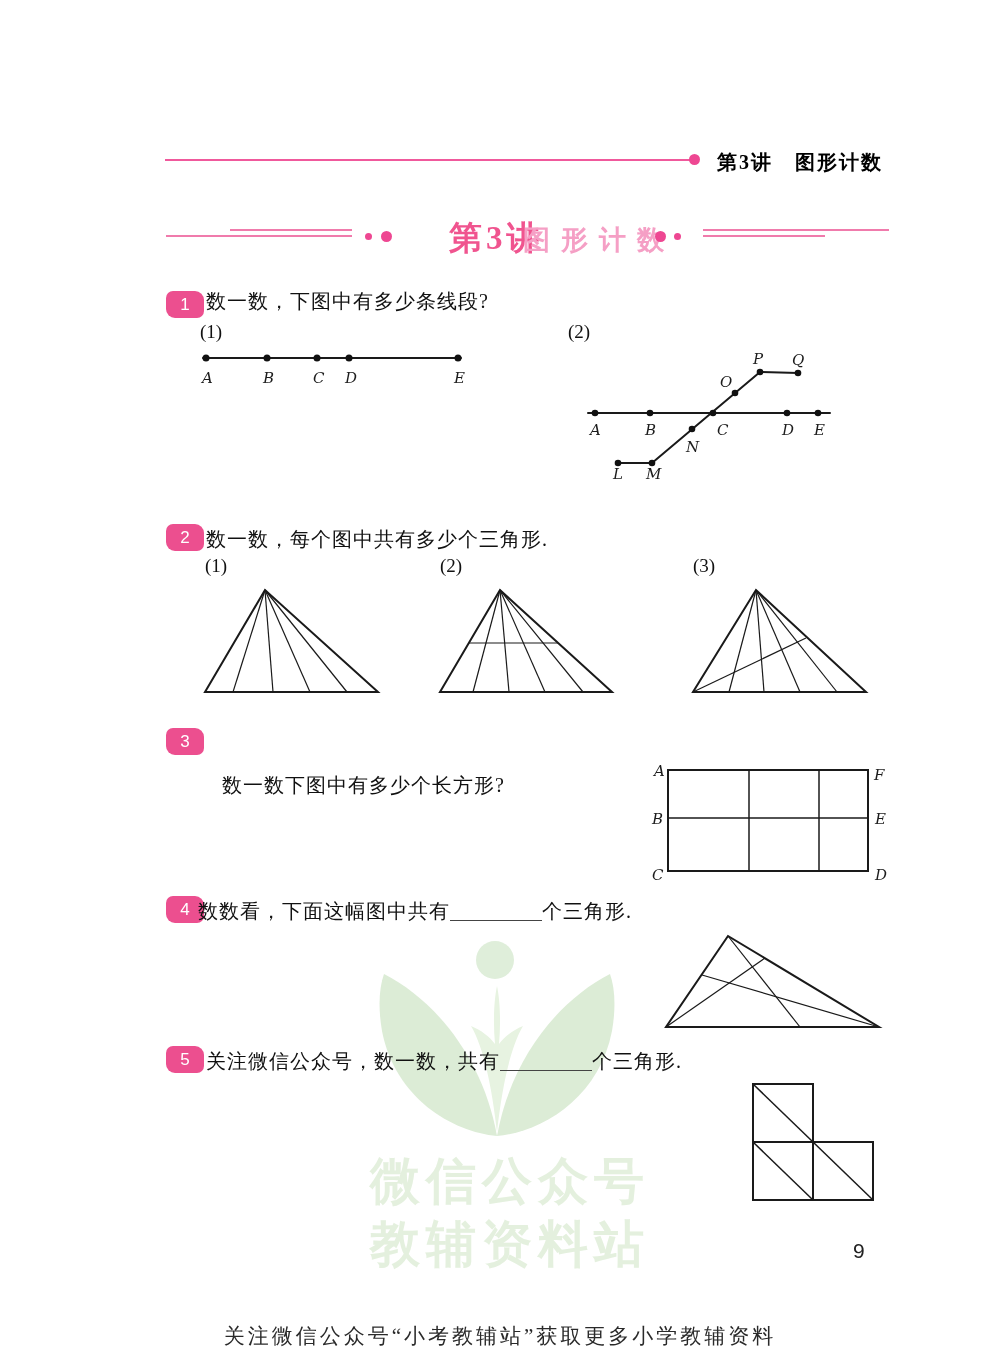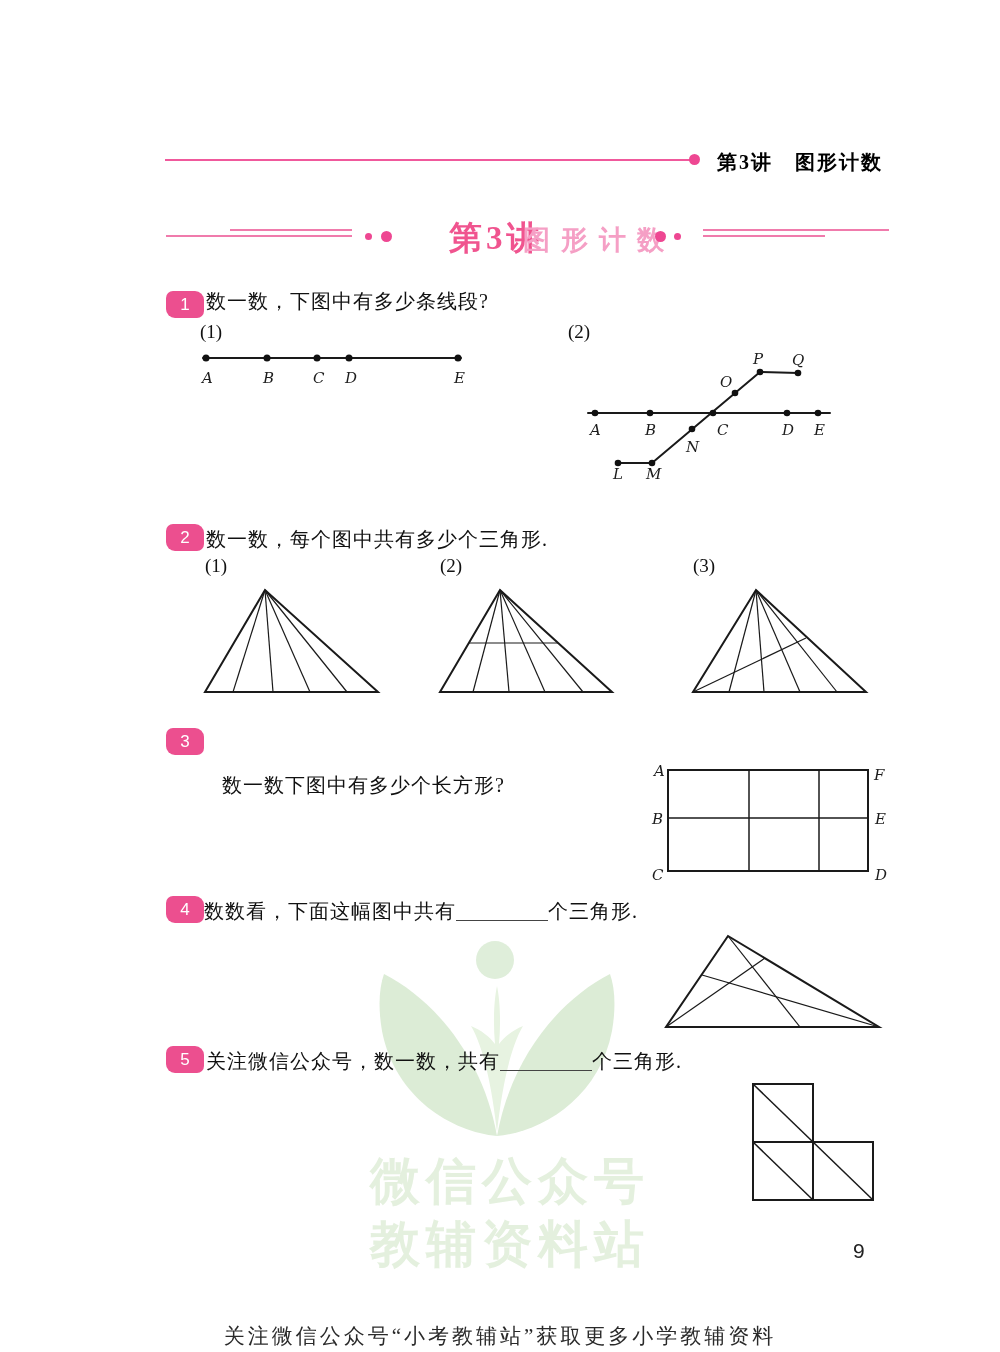--- a/index.html
+++ b/index.html
@@ -163,21 +163,21 @@
       <line x1="171" y1="12" x2="171" y2="113" class="stroke-thin" style="stroke-width:1.5"></line>
       <text x="6" y="18" class="lbl">A</text>
       <text x="226" y="22" class="lbl">F</text>
       <text x="4" y="66" class="lbl">B</text>
       <text x="227" y="66" class="lbl">E</text>
       <text x="4" y="122" class="lbl">C</text>
       <text x="227" y="122" class="lbl">D</text>
     </svg>
 
     <div class="badge" style="left:166px; top:896px;">4</div>
-    <div class="ptext" style="left:204px; top:898px;"><span>数数看，下面这幅图中共有</span><span class="blank"></span><span>个三角形.</span></div>
+    <div class="ptext" style="left:198px; top:898px;"><span>数数看，下面这幅图中共有</span><span class="blank"></span><span>个三角形.</span></div>
 
     <svg style="left:650px; top:923px;" width="240" height="112" viewBox="0 0 240 112">
       <path d="M78,13 L16,104 L229,104 Z" class="stroke-main"></path>
       <line x1="78" y1="13" x2="150" y2="104" class="stroke-thin"></line>
       <line x1="16" y1="104" x2="115" y2="35" class="stroke-thin"></line>
       <line x1="229" y1="104" x2="52" y2="52" class="stroke-thin"></line>
     </svg>
 
     <div class="badge" style="left:166px; top:1046px;">5</div>
     <div class="ptext" style="left:206px; top:1048px;"><span>关注微信公众号，数一数，共有</span><span class="blank"></span><span>个三角形.</span></div>

